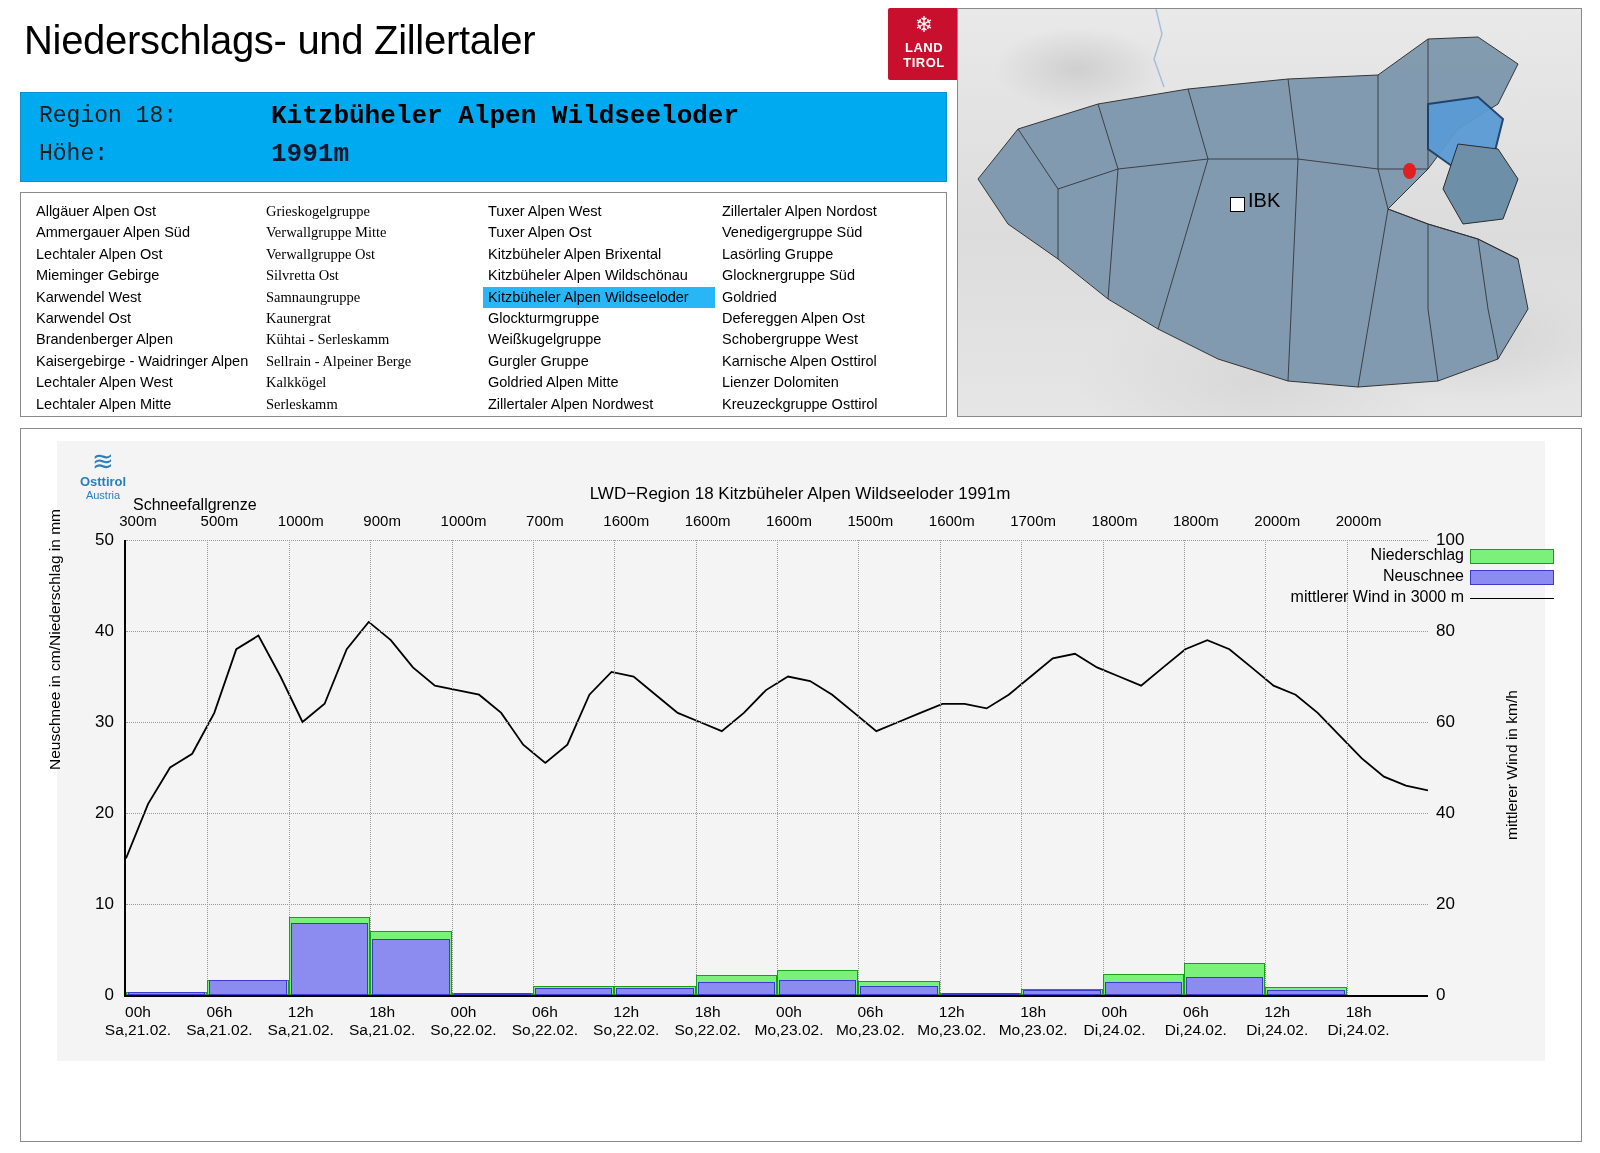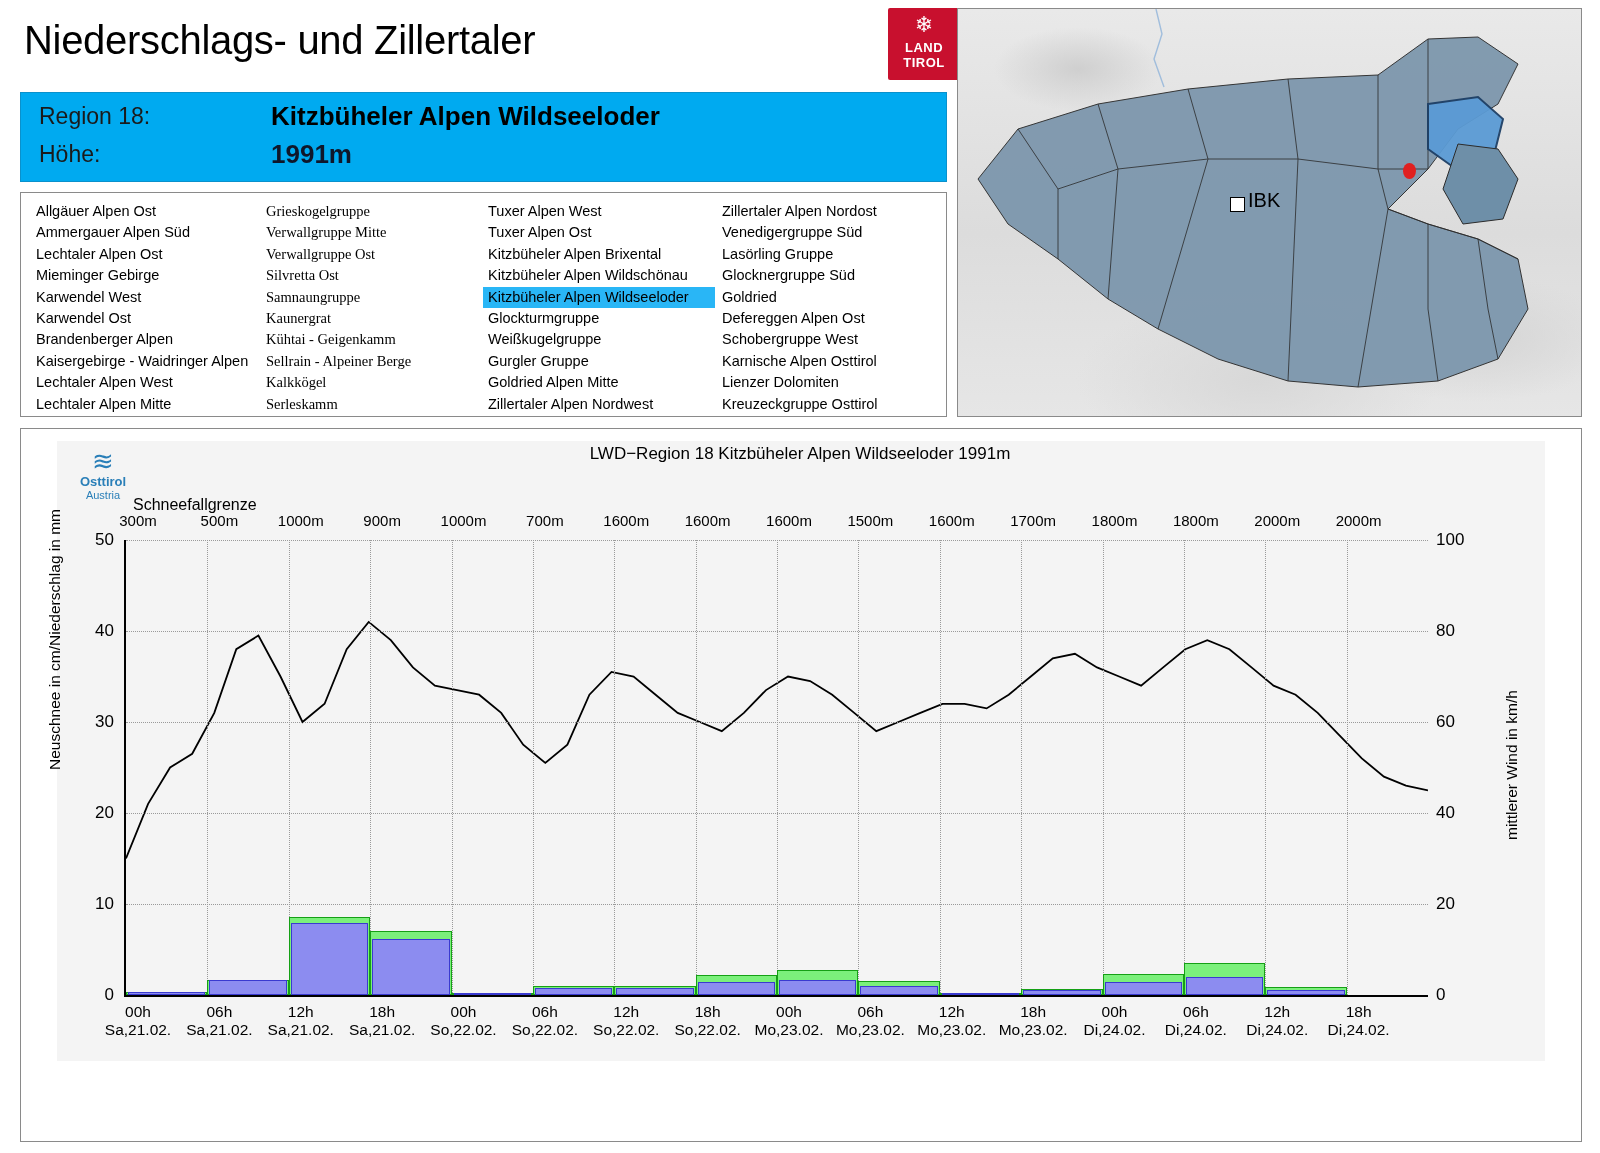--- a/index.html
+++ b/index.html
@@ -8,21 +8,21 @@
 
   
   .title{position:absolute;left:24px;top:18px;font-size:40px;font-weight:400;letter-spacing:-0.3px;}
   .logo{position:absolute;left:888px;top:8px;width:72px;height:72px;background:#c8102e;color:#fff;
         border-radius:2px;}
   .logo .snow{position:absolute;top:6px;left:0;width:100%;text-align:center;font-size:22px;line-height:22px;}
   .logo .l1{position:absolute;top:32px;left:0;width:100%;text-align:center;font-size:13px;font-weight:700;letter-spacing:.5px;}
   .logo .l2{position:absolute;top:47px;left:0;width:100%;text-align:center;font-size:13px;font-weight:700;letter-spacing:.5px;}
 
   .regionbox{position:absolute;left:20px;top:92px;width:925px;height:88px;background:#00aaf0;
-             border:1px solid #0a91cc;}
+             border:1px solid #0a91cc;font-family:Liberation Mono, monospace;}
   .regionbox .lbl1{position:absolute;left:18px;top:10px;font-size:23px;color:#1a1a1a;}
   .regionbox .lbl2{position:absolute;left:18px;top:48px;font-size:23px;color:#1a1a1a;}
   .regionbox .val1{position:absolute;left:250px;top:8px;font-size:26px;font-weight:700;color:#000;}
   .regionbox .val2{position:absolute;left:250px;top:46px;font-size:26px;font-weight:700;color:#0f172a;}
 
   
   .listbox{position:absolute;left:20px;top:192px;width:925px;height:223px;background:#fff;border:1px solid #8a8a8a;}
   .listcol{position:absolute;top:8px;}
   .listcol.c0{left:10px;width:230px;}
   .listcol.c1{left:240px;width:222px;font-family:Liberation Serif, serif;}
@@ -46,21 +46,21 @@
 
   
   .chartpanel{position:absolute;left:20px;top:428px;width:1560px;height:712px;border:1px solid #8a8a8a;background:#fff;}
   .chartinner{position:absolute;left:36px;top:12px;width:1488px;height:620px;background:#f4f4f4;}
 
   .geologo{position:absolute;left:58px;top:448px;width:90px;height:56px;text-align:center;}
   .geologo .swirl{font-size:26px;color:#2a7fb8;line-height:26px;}
   .geologo .n1{font-size:13px;color:#2a7fb8;font-weight:600;}
   .geologo .n2{font-size:11px;color:#2a7fb8;}
 
-  .charttitle{position:absolute;left:0;top:444px;width:1600px;text-align:center;font-size:17px;}
+  .charttitle{position:absolute;left:0;top:484px;width:1600px;text-align:center;font-size:17px;}
 
   .sfg-label{position:absolute;left:133px;top:496px;font-size:16px;}
   .sfg-row{position:absolute;top:512px;left:0;width:1600px;height:20px;}
   .sfg-row span{position:absolute;font-size:15px;text-align:center;transform:translateX(-50%);}
 
   
   .plot{position:absolute;left:124px;top:540px;width:1302px;height:455px;border-left:2px solid #000;border-bottom:2px solid #000;}
   .plot .grid-h{position:absolute;left:0;width:100%;border-top:1px dotted #9a9a9a;}
   .plot .grid-v{position:absolute;top:0;height:100%;border-left:1px dotted #9a9a9a;}
   .ytick-l{position:absolute;font-size:17px;text-align:right;width:46px;transform:translateY(-50%);}
@@ -116,21 +116,21 @@
       <div class="listitem">Lechtaler Alpen West</div>
       <div class="listitem">Lechtaler Alpen Mitte</div>
     </div>
     <div class="listcol c1">
       <div class="listitem">Grieskogelgruppe</div>
       <div class="listitem">Verwallgruppe Mitte</div>
       <div class="listitem">Verwallgruppe Ost</div>
       <div class="listitem">Silvretta Ost</div>
       <div class="listitem">Samnaungruppe</div>
       <div class="listitem">Kaunergrat</div>
-      <div class="listitem">Kühtai - Geigenkamm</div>
+      <div class="listitem">Kühtai - Serleskamm</div>
       <div class="listitem">Sellrain - Alpeiner Berge</div>
       <div class="listitem">Kalkkögel</div>
       <div class="listitem">Serleskamm</div>
     </div>
     <div class="listcol c2">
       <div class="listitem">Tuxer Alpen West</div>
       <div class="listitem">Tuxer Alpen Ost</div>
       <div class="listitem">Kitzbüheler Alpen Brixental</div>
       <div class="listitem">Kitzbüheler Alpen Wildschönau</div>
       <div class="listitem sel">Kitzbüheler Alpen Wildseeloder</div>
@@ -305,14 +305,28 @@
       <div class="xtick" style="left: 789px; top: 1003px;"><span>00h</span><span class="d2">Mo,23.02.</span></div>
       <div class="xtick" style="left: 870.375px; top: 1003px;"><span>06h</span><span class="d2">Mo,23.02.</span></div>
       <div class="xtick" style="left: 951.75px; top: 1003px;"><span>12h</span><span class="d2">Mo,23.02.</span></div>
       <div class="xtick" style="left: 1033.12px; top: 1003px;"><span>18h</span><span class="d2">Mo,23.02.</span></div>
       <div class="xtick" style="left: 1114.5px; top: 1003px;"><span>00h</span><span class="d2">Di,24.02.</span></div>
       <div class="xtick" style="left: 1195.88px; top: 1003px;"><span>06h</span><span class="d2">Di,24.02.</span></div>
       <div class="xtick" style="left: 1277.25px; top: 1003px;"><span>12h</span><span class="d2">Di,24.02.</span></div>
       <div class="xtick" style="left: 1358.62px; top: 1003px;"><span>18h</span><span class="d2">Di,24.02.</span></div>
     </div>
 
+  <div class="legend">
+    <div class="row">
+      <span class="txt">Niederschlag</span>
+      <span class="sw g"></span>
+    </div>
+    <div class="row">
+      <span class="txt">Neuschnee</span>
+      <span class="sw b"></span>
+    </div>
+    <div class="row">
+      <span class="txt">mittlerer Wind in 3000 m</span>
+      <span class="sw l"></span>
+    </div>
+  </div>
 
 </div>
 
 </body></html>

